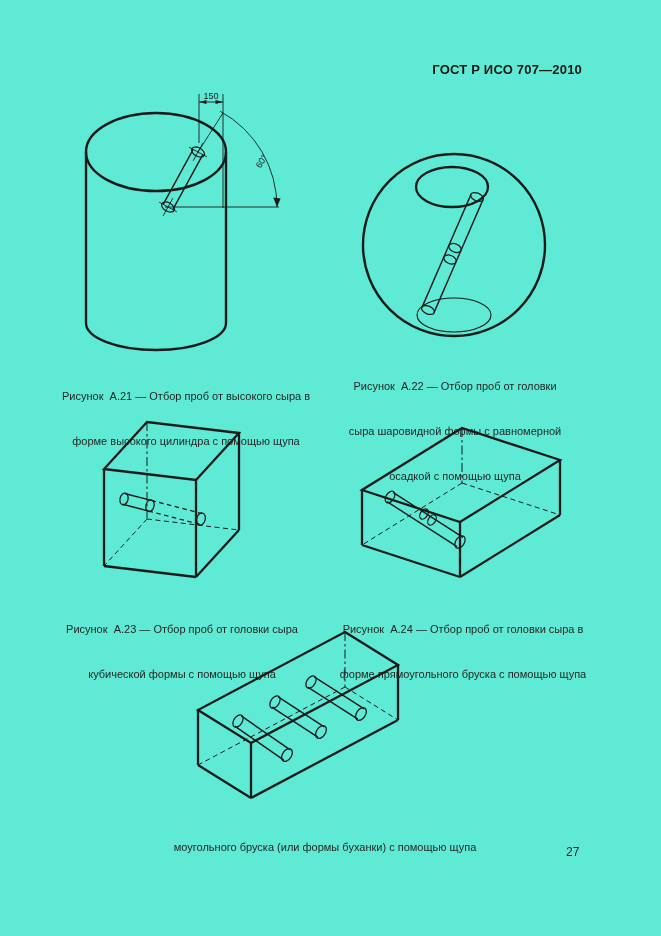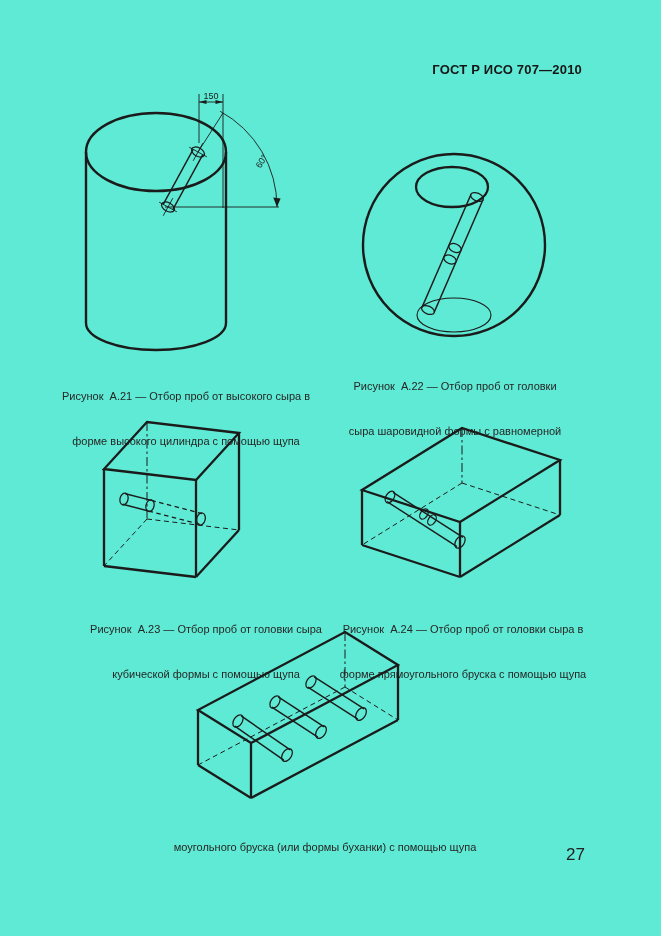--- a/index.html
+++ b/index.html
@@ -40,26 +40,26 @@
   .caption{
     position:absolute;
     text-align:center;
     font-size:11px;
     line-height:15px;
     color:#262626;
     white-space:pre-wrap;
   }
   .cap21{left:40px;top:359px;width:292px;}
   .cap22{left:330px;top:349px;width:250px;}
-  .cap23{left:61px;top:592px;width:290px;}
+  .cap23{left:37px;top:592px;width:290px;}
   .cap24{left:330px;top:592px;width:266px;}
   .cap25{left:148px;top:810px;width:354px;}
   .page-number{
     position:absolute;left:566px;top:845px;
-    font-size:17px;color:#222;
+    font-size:12px;color:#222;
   }
 </style>
 </head>
 <body>
 
 <div class="page">
 
   <div class="doc-header">ГОСТ Р ИСО 707—2010</div>
 
   <svg class="fig" style="left:70px;top:86px;" width="230" height="272" viewBox="0 0 230 272">
@@ -113,20 +113,21 @@
       <ellipse class="probe-cap" cx="117" cy="52" rx="6.8" ry="3.9" transform="rotate(23.4 117 52)"></ellipse>
       <ellipse class="probe-cap" cx="68" cy="165" rx="6.8" ry="3.9" transform="rotate(23.4 68 165)"></ellipse>
       <ellipse class="probe-cap" cx="95" cy="103" rx="6.5" ry="4.1" transform="rotate(23.4 95 103)"></ellipse>
       <ellipse class="probe-cap" cx="90" cy="114.5" rx="6.5" ry="4.1" transform="rotate(23.4 90 114.5)"></ellipse>
     </g>
   </svg>
 
   <div class="caption cap22">
     <div>Рисунок  А.22 — Отбор проб от головки</div>
     <div>сыра шаровидной формы с равномерной</div>
+    <div>осадкой с помощью щупа</div>
   </div>
 
   <svg class="fig" style="left:88px;top:418px;" width="168" height="172" viewBox="0 0 168 172">
     <g>
       <path class="outline" d="M59 4 L16 51 L108 62 L151 15 Z"></path>
       <line class="outline" x1="16" y1="51" x2="16" y2="148"></line>
       <line class="outline" x1="108" y1="62" x2="108" y2="159"></line>
       <line class="outline" x1="151" y1="15" x2="151" y2="112"></line>
       <line class="outline" x1="16" y1="148" x2="108" y2="159"></line>
       <line class="outline" x1="108" y1="159" x2="151" y2="112"></line>

